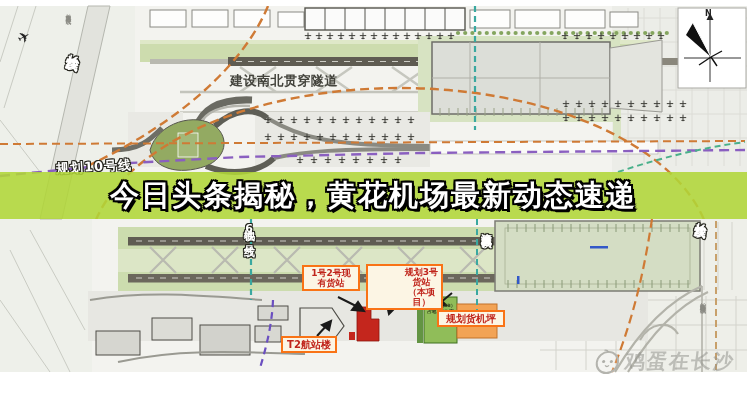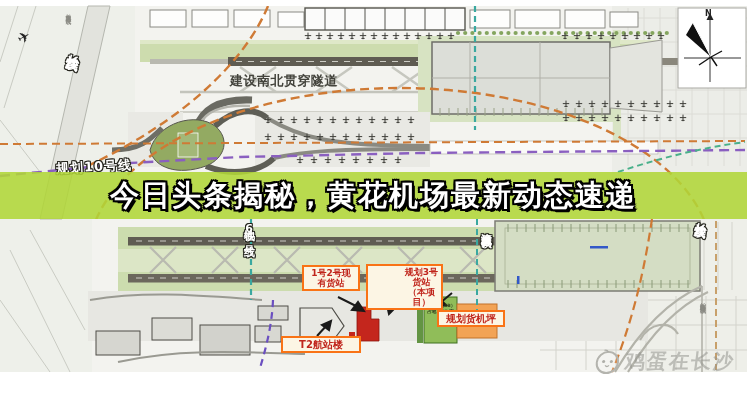--- a/index.html
+++ b/index.html
@@ -445,21 +445,21 @@
 
   <div class="callout" style="left:302px;top:265px;width:58px;">
     <div>1号2号现</div>
     <div>有货站</div>
   </div>
   <div class="callout" style="left:366px;top:264px;width:77px;padding-left:36px;">
     <div>规划3号货站</div>
     <div>（本项目）</div>
   </div>
   <div class="callout" style="left:437px;top:276px;width:68px;font-size:10px;margin-top:34px;">规划货机坪</div>
-  <div class="callout" style="left:281px;top:336px;width:80px;font-size:10px;">T2航站楼</div>
+  <div class="callout" style="left:281px;top:336px;width:56px;font-size:10px;">T2航站楼</div>
 
   <div class="infobox" style="left:424px;top:303px;width:33px;font-size:4.6px;color:#2e3a1c;">
     <div>货机坪（4B）</div>
     <div>占地 207 亩</div>
   </div>
   <div class="infobox" style="left:457px;top:310px;width:40px;font-size:4.8px;color:#7a2510;">
     <div>长沙基地</div>
     <div>占地 141 亩</div>
   </div>
 

